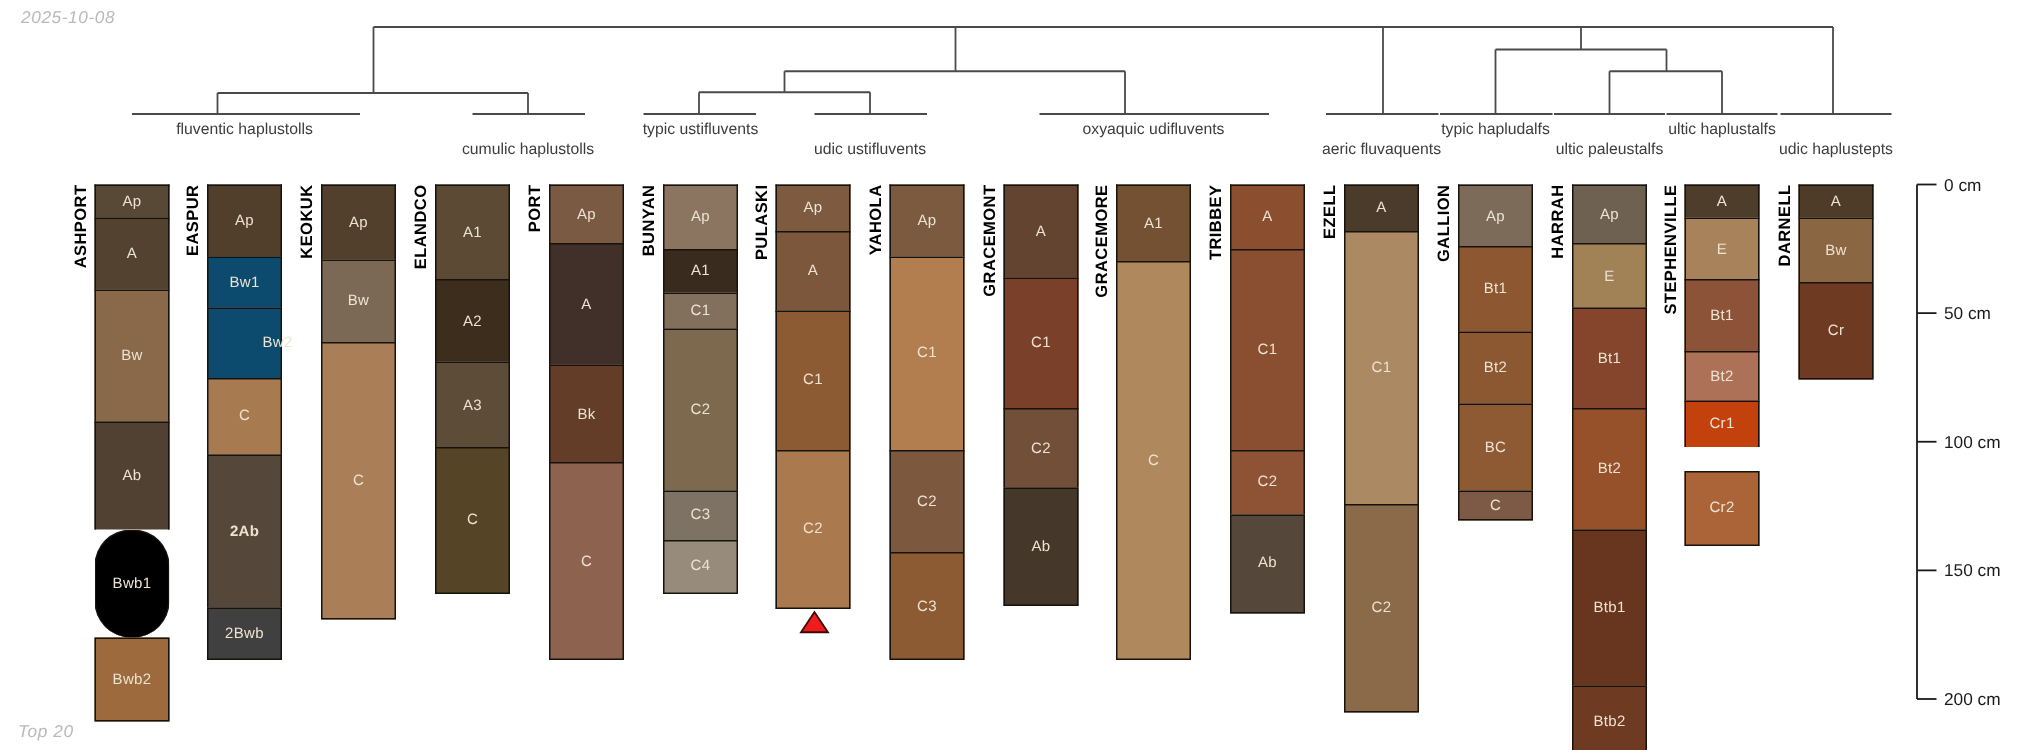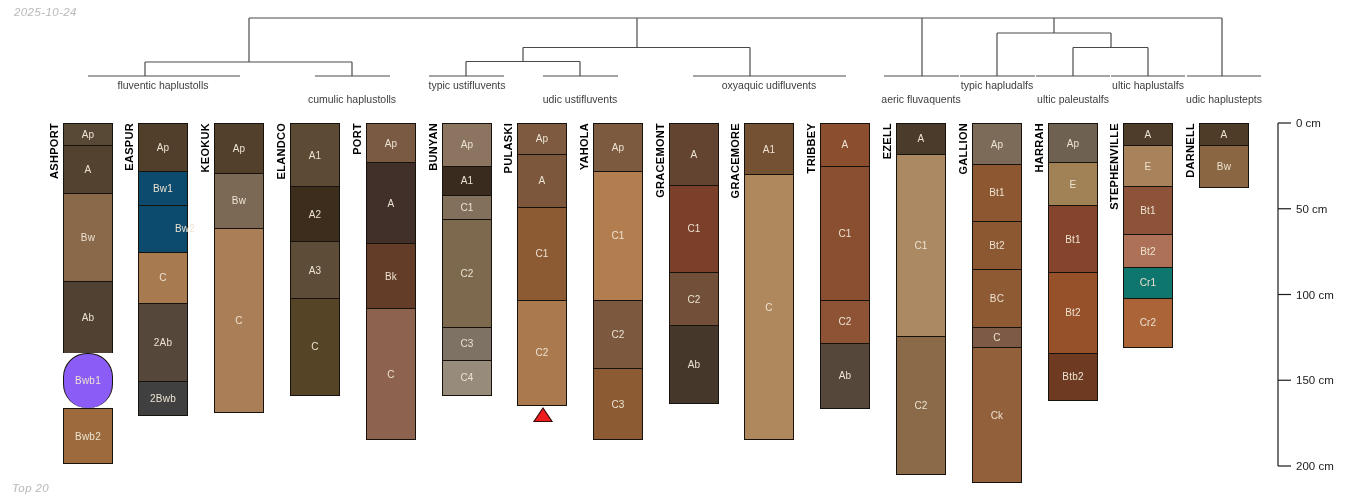--- a/index.html
+++ b/index.html
@@ -72,39 +72,39 @@
       <line x1="1278" y1="208.75" x2="1291" y2="208.75" stroke="#1a1a1a" stroke-width="1.2"></line>
       <text x="1296" y="212.75" fill="#1a1a1a" font-size="11.5px" font-family="&quot;Liberation Sans&quot;, sans-serif">50 cm</text>
       <line x1="1278" y1="294.5" x2="1291" y2="294.5" stroke="#1a1a1a" stroke-width="1.2"></line>
       <text x="1296" y="298.5" fill="#1a1a1a" font-size="11.5px" font-family="&quot;Liberation Sans&quot;, sans-serif">100 cm</text>
       <line x1="1278" y1="380.25" x2="1291" y2="380.25" stroke="#1a1a1a" stroke-width="1.2"></line>
       <text x="1296" y="384.25" fill="#1a1a1a" font-size="11.5px" font-family="&quot;Liberation Sans&quot;, sans-serif">150 cm</text>
       <line x1="1278" y1="466" x2="1291" y2="466" stroke="#1a1a1a" stroke-width="1.2"></line>
       <text x="1296" y="470" fill="#1a1a1a" font-size="11.5px" font-family="&quot;Liberation Sans&quot;, sans-serif">200 cm</text>
       <polygon points="543,408 534,421.5 552,421.5" fill="#ee1c1c" stroke="#3a0a0a" stroke-width="1.2"></polygon>
     </svg>
-  <div id="date-label" class="corner-text">2025-10-24</div>
+  <div id="date-label" class="corner-text">2025-10-08</div>
   <div id="footer-label" class="corner-text">Top 20</div>
   <div id="columns">
       <div class="series-label" style="left: 47px; top: 123px;">ASHPORT</div>
       <div class="profile-col" style="left: 63px; top: 123px; width: 50px;">
         <div class="horizon" style="height: 22.295px; background: rgb(88, 72, 54); color: rgb(236, 227, 210);">Ap</div>
         <div class="horizon" style="height: 48.02px; background: rgb(83, 66, 47); color: rgb(236, 227, 210);">A</div>
         <div class="horizon" style="height: 87.465px; background: rgb(138, 104, 74); color: rgb(236, 227, 210);">Bw</div>
         <div class="horizon" style="height: 72.03px; background: rgb(81, 65, 50); color: rgb(236, 227, 210);">Ab</div>
-        <div class="horizon" style="height: 55px; background: #8b5cf6; color: rgb(236, 227, 210); border-radius: 24px;">Bwb1</div>
+        <div class="horizon" style="height: 72px; background: #000000; color: rgb(236, 227, 210); border-radius: 24px;">Bwb1</div>
         <div class="horizon" style="height: 56.595px; background: rgb(156, 106, 60); color: rgb(236, 227, 210);">Bwb2</div>
       </div>
       <div class="series-label" style="left: 122px; top: 123px;">EASPUR</div>
       <div class="profile-col" style="left: 138px; top: 123px; width: 50px;">
         <div class="horizon" style="height: 48.02px; background: rgb(82, 63, 43); color: rgb(236, 227, 210);">Ap</div>
         <div class="horizon" style="height: 34.3px; background: #0c4a6e; color: rgb(236, 227, 210);">Bw1</div>
         <div class="horizon" style="height: 46.305px; background: #0c4a6e; color: rgb(236, 227, 210); padding-left: 44px;">Bw2</div>
         <div class="horizon" style="height: 51.45px; background: rgb(168, 122, 80); color: rgb(236, 227, 210);">C</div>
-        <div class="horizon" style="height: 78px; background: rgb(85, 71, 58); color: rgb(236, 227, 210);">2Ab</div>
+        <div class="horizon" style="height: 102px; background: rgb(85, 71, 58); color: rgb(236, 227, 210); font-weight: bold;">2Ab</div>
         <div class="horizon" style="height: 35px; background: #404040; color: rgb(236, 227, 210);">2Bwb</div>
       </div>
       <div class="series-label" style="left: 198px; top: 123px;">KEOKUK</div>
       <div class="profile-col" style="left: 214px; top: 123px; width: 50px;">
         <div class="horizon" style="height: 49.735px; background: rgb(82, 64, 44); color: rgb(236, 227, 210);">Ap</div>
         <div class="horizon" style="height: 54.88px; background: rgb(124, 105, 85); color: rgb(236, 227, 210);">Bw</div>
         <div class="horizon" style="height: 185.22px; background: rgb(170, 127, 88); color: rgb(236, 227, 210);">C</div>
       </div>
       <div class="series-label" style="left: 274px; top: 123px;">ELANDCO</div>
       <div class="profile-col" style="left: 290px; top: 123px; width: 50px;">
@@ -168,38 +168,39 @@
         <div class="horizon" style="height: 181.79px; background: rgb(171, 137, 99); color: rgb(236, 227, 210);">C1</div>
         <div class="horizon" style="height: 138.915px; background: rgb(138, 106, 72); color: rgb(236, 227, 210);">C2</div>
       </div>
       <div class="series-label" style="left: 956px; top: 123px;">GALLION</div>
       <div class="profile-col" style="left: 972px; top: 123px; width: 50px;">
         <div class="horizon" style="height: 41.16px; background: rgb(125, 107, 89); color: rgb(236, 227, 210);">Ap</div>
         <div class="horizon" style="height: 56.595px; background: rgb(141, 88, 49); color: rgb(236, 227, 210);">Bt1</div>
         <div class="horizon" style="height: 48.02px; background: rgb(140, 88, 50); color: rgb(236, 227, 210);">Bt2</div>
         <div class="horizon" style="height: 58px; background: rgb(142, 90, 52); color: rgb(236, 227, 210);">BC</div>
         <div class="horizon" style="height: 20.58px; background: rgb(125, 90, 69); color: rgb(236, 227, 210);">C</div>
-        <div class="horizon" style="height: 135.485px; background: rgb(146, 96, 58); color: rgb(236, 227, 210);">Ck</div>
       </div>
       <div class="series-label" style="left: 1032px; top: 123px;">HARRAH</div>
       <div class="profile-col" style="left: 1048px; top: 123px; width: 50px;">
         <div class="horizon" style="height: 39.445px; background: rgb(111, 97, 82); color: rgb(236, 227, 210);">Ap</div>
         <div class="horizon" style="height: 42.875px; background: rgb(160, 130, 86); color: rgb(236, 227, 210);">E</div>
         <div class="horizon" style="height: 66.885px; background: rgb(132, 69, 44); color: rgb(236, 227, 210);">Bt1</div>
         <div class="horizon" style="height: 80.605px; background: rgb(150, 81, 42); color: rgb(236, 227, 210);">Bt2</div>
+        <div class="horizon" style="height: 104.615px; background: rgb(104, 53, 31); color: rgb(236, 227, 210);">Btb1</div>
         <div class="horizon" style="height: 48.02px; background: rgb(110, 58, 34); color: rgb(236, 227, 210);">Btb2</div>
       </div>
       <div class="series-label" style="left: 1107px; top: 123px;">STEPHENVILLE</div>
       <div class="profile-col" style="left: 1123px; top: 123px; width: 50px;">
         <div class="horizon" style="height: 22.295px; background: rgb(79, 61, 43); color: rgb(236, 227, 210);">A</div>
         <div class="horizon" style="height: 41.16px; background: rgb(168, 130, 90); color: rgb(236, 227, 210);">E</div>
         <div class="horizon" style="height: 48.02px; background: rgb(141, 83, 56); color: rgb(236, 227, 210);">Bt1</div>
         <div class="horizon" style="height: 32.585px; background: rgb(172, 113, 86); color: rgb(236, 227, 210);">Bt2</div>
-        <div class="horizon" style="height: 30.87px; background: #0f766e; color: rgb(236, 227, 210);">Cr1</div>
-        <div class="horizon" style="height: 49.735px; background: rgb(170, 100, 55); color: rgb(236, 227, 210);">Cr2</div>
+        <div class="horizon" style="height: 30.87px; background: #c2410c; color: rgb(236, 227, 210);">Cr1</div>
+        <div class="horizon" style="height: 49.735px; background: rgb(170, 100, 55); color: rgb(236, 227, 210); margin-top: 16px;">Cr2</div>
       </div>
       <div class="series-label" style="left: 1183px; top: 123px;">DARNELL</div>
       <div class="profile-col" style="left: 1199px; top: 123px; width: 50px;">
         <div class="horizon" style="height: 22.295px; background: rgb(78, 60, 40); color: rgb(236, 227, 210);">A</div>
         <div class="horizon" style="height: 42.875px; background: rgb(138, 102, 66); color: rgb(236, 227, 210);">Bw</div>
+        <div class="horizon" style="height: 65.17px; background: rgb(110, 58, 34); color: rgb(236, 227, 210);">Cr</div>
       </div>
     </div>
 </div>
 
 </body></html>

